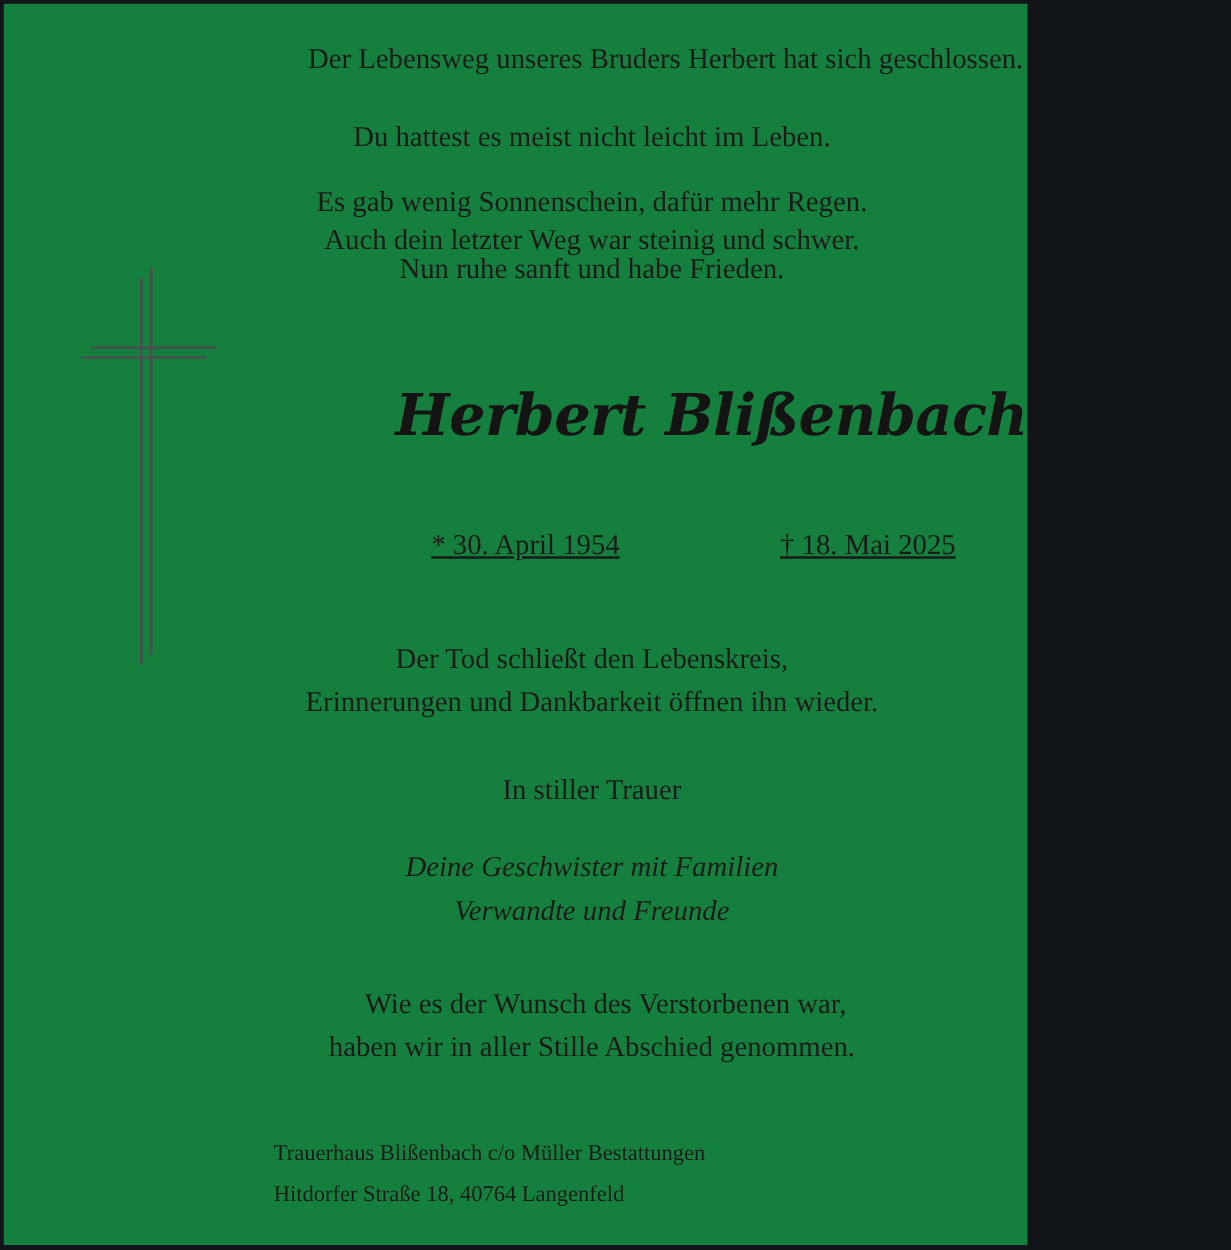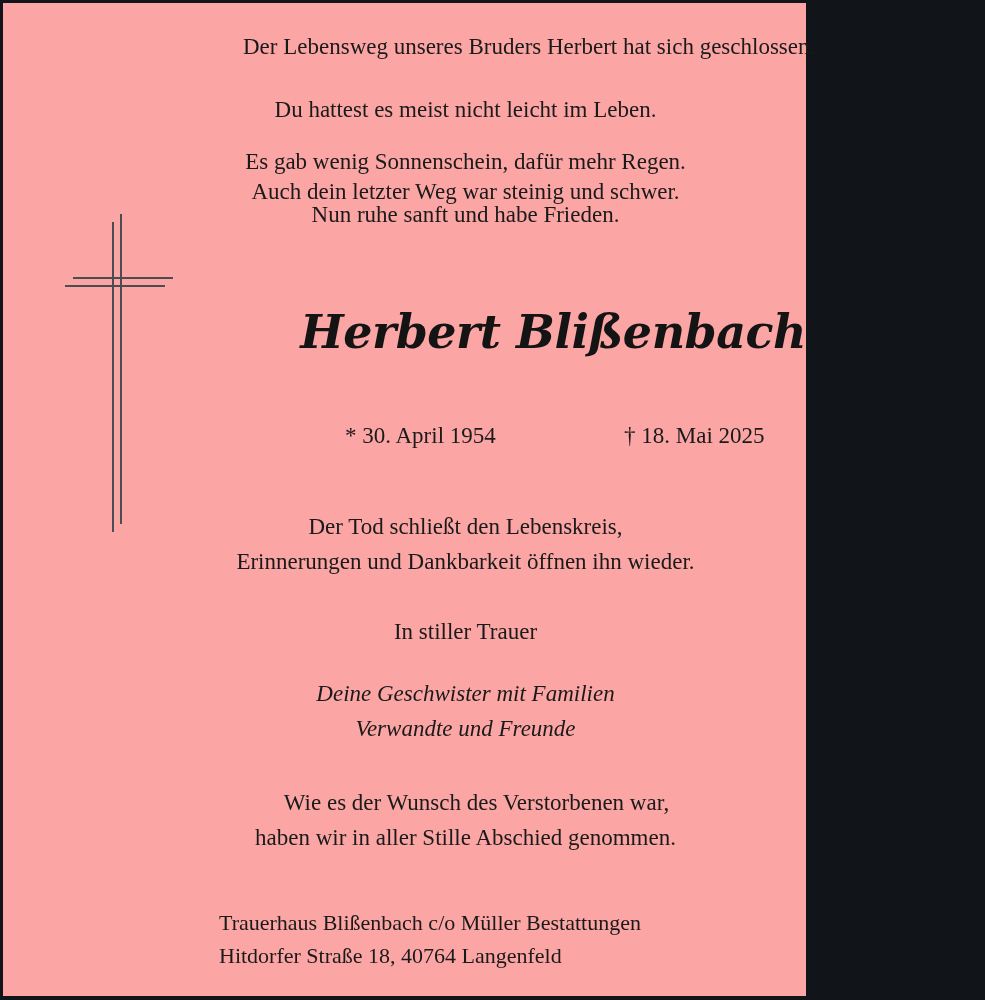--- a/index.html
+++ b/index.html
@@ -2,38 +2,38 @@
 <html><head>
   <meta charset="utf-8">
   <style>
     html, body { margin: 0; padding: 0; }
     body {
       width: 985px; height: 1000px; background: #111418; overflow: hidden;
       font-family: "DejaVu Serif", "Liberation Serif", serif;
     }
     .card {
       position: absolute; left: 3px; top: 3px; width: 803px; height: 993px;
-      background: #fca5a5; color: #1a1a1a;
+      background: #15803d; color: #1a1a1a; padding-left: 16px;
     }
     .line {
       position: absolute; left: 0; width: 100%; text-align: center;
       font-family: "Liberation Serif", serif; font-size: 23px; line-height: 34px;
       white-space: nowrap;
     }
     .ital { font-style: italic; }
     .name {
       position: absolute; left: 0; width: 100%; text-align: right;
       font-family: "DejaVu Serif", serif; font-style: italic; font-weight: bold;
       font-size: 46px; color: #141414; top: 302px; padding-left: 122px; box-sizing: border-box;
       letter-spacing: -0.5px;
     }
     .cross { position: absolute; background: #4a4d52; }
-    .dates { position: absolute; top: 420px; font-family: "Liberation Serif", serif; font-size: 23px; }
+    .dates { position: absolute; top: 420px; font-family: "Liberation Serif", serif; font-size: 23px; text-decoration: underline; }
     .addr {
-      position: absolute; left: 216px; font-family: "Liberation Serif", serif; font-size: 22px; line-height: 33px;
+      position: absolute; left: 216px; font-family: "Liberation Serif", serif; font-size: 18px; line-height: 33px;
     }
   </style>
 </head>
 <body>
 
 <div class="card">
   <div class="line" style="top:27px; padding-left:240px; box-sizing:border-box;">Der Lebensweg unseres Bruders Herbert hat sich geschlossen.</div>
 
   <div class="line" style="top:90px; padding-left:122px; box-sizing:border-box;">Du hattest es meist nicht leicht im Leben.</div>
   <div class="line" style="top:142px; padding-left:122px; box-sizing:border-box;">Es gab wenig Sonnenschein, dafür mehr Regen.</div>

